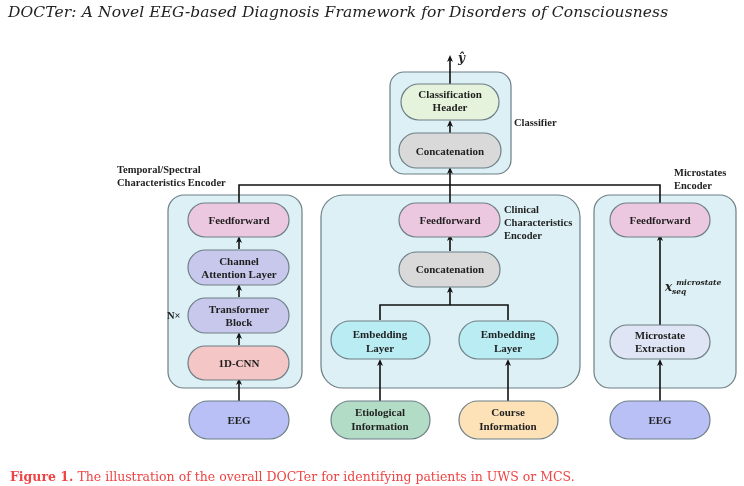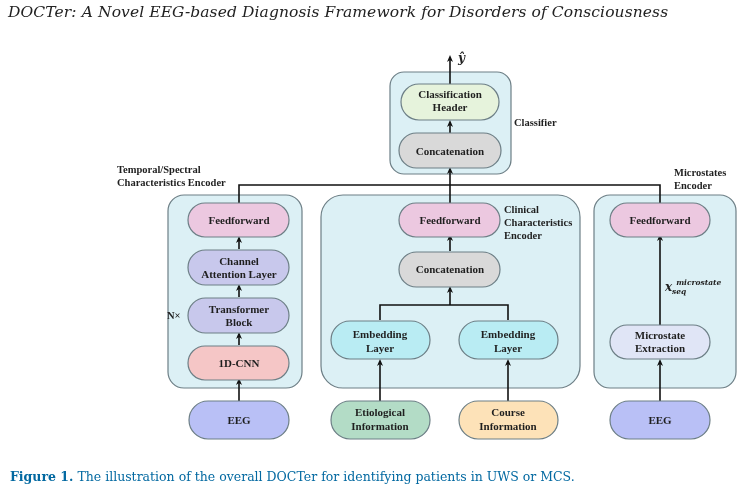--- a/index.html
+++ b/index.html
@@ -19,21 +19,21 @@
     font-family: "Liberation Serif", "DejaVu Serif", serif;
     font-weight: bold; font-size: 10.5px; fill: #1f1f1f;
   }
   .math-text {
     font-family: "DejaVu Serif", "Liberation Serif", serif;
     font-style: italic; font-weight: bold; fill: #222;
   }
   .caption {
     position: absolute; left: 10px; top: 469px;
     font-family: "DejaVu Serif", "Liberation Serif", serif;
-    font-size: 12.5px; color: #0369a1; white-space: nowrap;
+    font-size: 12.5px; color: #ef4444; white-space: nowrap;
   }
   .caption b { font-weight: bold; }
 </style>
 </head>
 <body>
 
 <div class="title">DOCTer: A Novel EEG-based Diagnosis Framework for Disorders of Consciousness</div>
 
 <svg class="diagram" width="744" height="486" viewBox="0 0 744 486" xmlns="http://www.w3.org/2000/svg">
   <defs>

